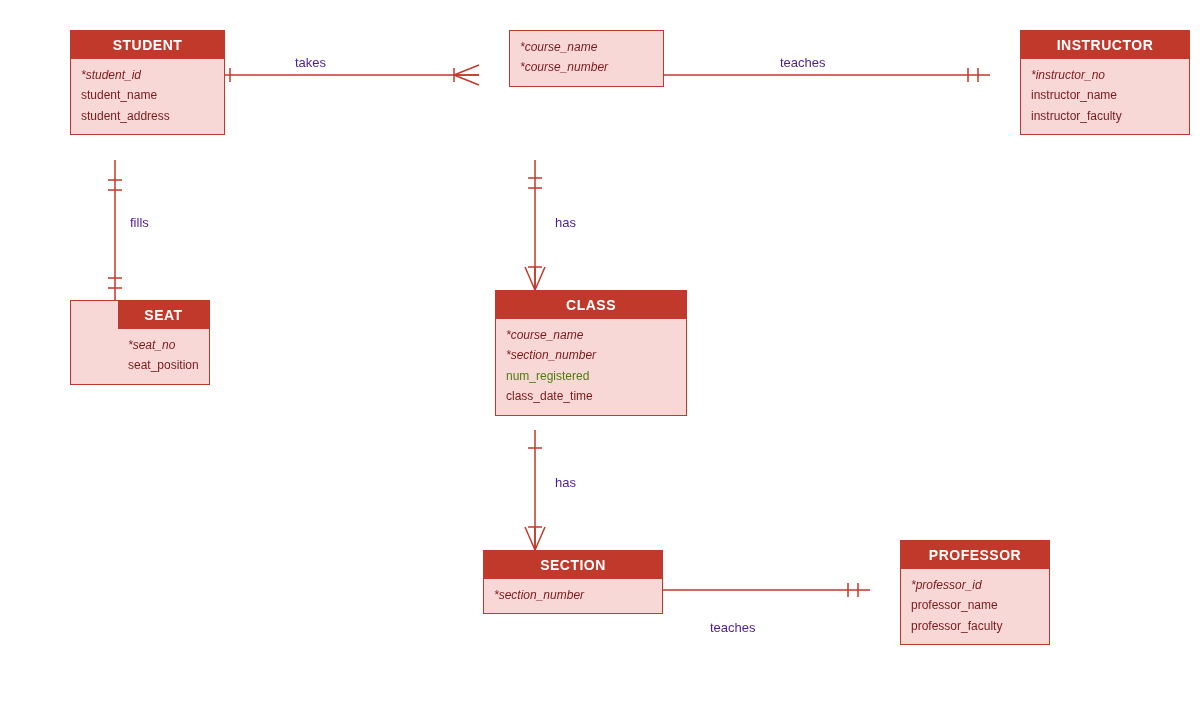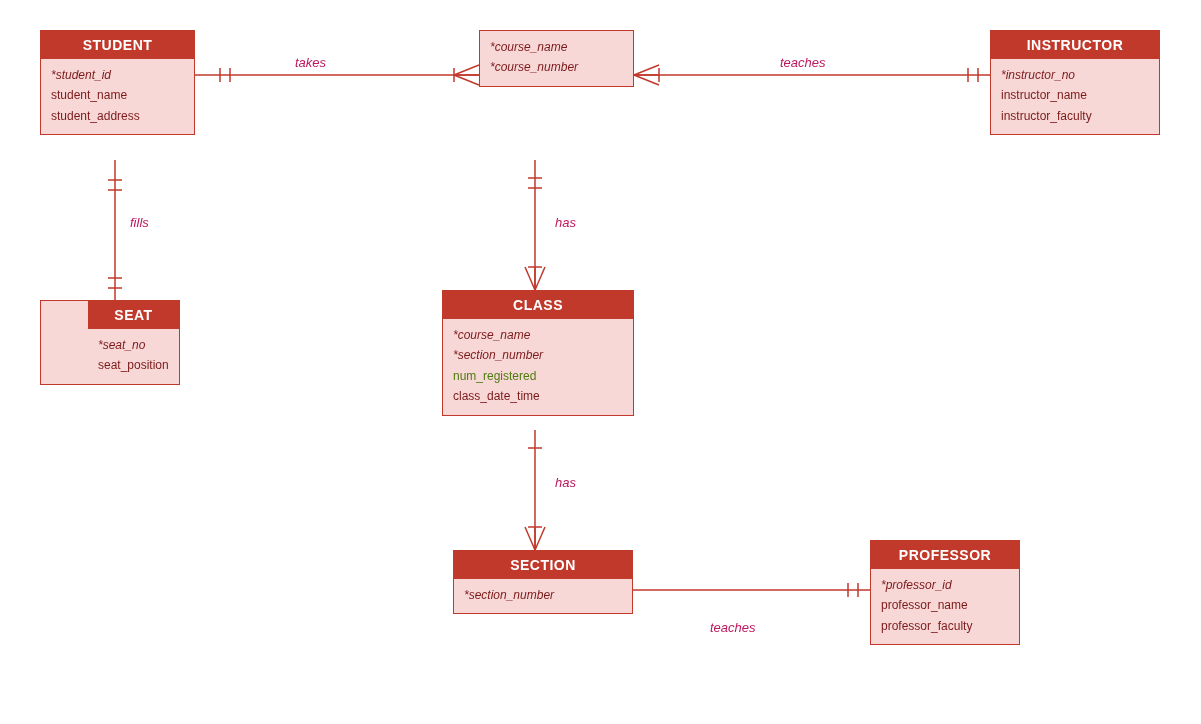--- a/index.html
+++ b/index.html
@@ -21,20 +21,21 @@
       top: 0; left: 0;
       width: 1201px;
       height: 724px;
       pointer-events: none;
     }
     .entity {
       position: absolute;
       border: 1.5px solid #c0392b;
       background: #f8d7d7;
       min-width: 140px;
+      margin-left: 30px;
     }
     .entity-header {
       background: #c0392b;
       color: #fff;
       font-weight: bold;
       font-size: 14px;
       text-align: center;
       padding: 6px 10px;
       letter-spacing: 0.5px;
     }
@@ -46,22 +47,21 @@
     }
     .entity-body .pk {
       font-style: italic;
     }
     .entity-body .highlight {
       color: #4d7c0f;
     }
     .rel-label {
       position: absolute;
       font-size: 13px;
-      color: #be185d;
-      font-style: italic;
+      color: #4c1d95;
     }
   </style>
 </head>
 <body>
 
 <div class="diagram-container">
   <svg class="connections">
 
     <line x1="195" y1="75" x2="479" y2="75" stroke="#c0392b" stroke-width="1.5"></line>
 
@@ -151,21 +151,21 @@
   </div>
 
   <div class="entity" style="left:40px; top:300px; width:140px;padding-left:47px;">
     <div class="entity-header">SEAT</div>
     <div class="entity-body">
       <div><span class="pk">*seat_no</span></div>
       <div>seat_position</div>
     </div>
   </div>
 
-  <div class="entity" style="left:442px; top:290px; width:192px;">
+  <div class="entity" style="left:465px; top:290px; width:192px;">
     <div class="entity-header">CLASS</div>
     <div class="entity-body">
       <div><span class="pk">*course_name</span></div>
       <div><span class="pk">*section_number</span></div>
       <div><span class="highlight">num_registered</span></div>
       <div>class_date_time</div>
     </div>
   </div>
 
   <div class="entity" style="left:453px; top:550px; width:180px;">

